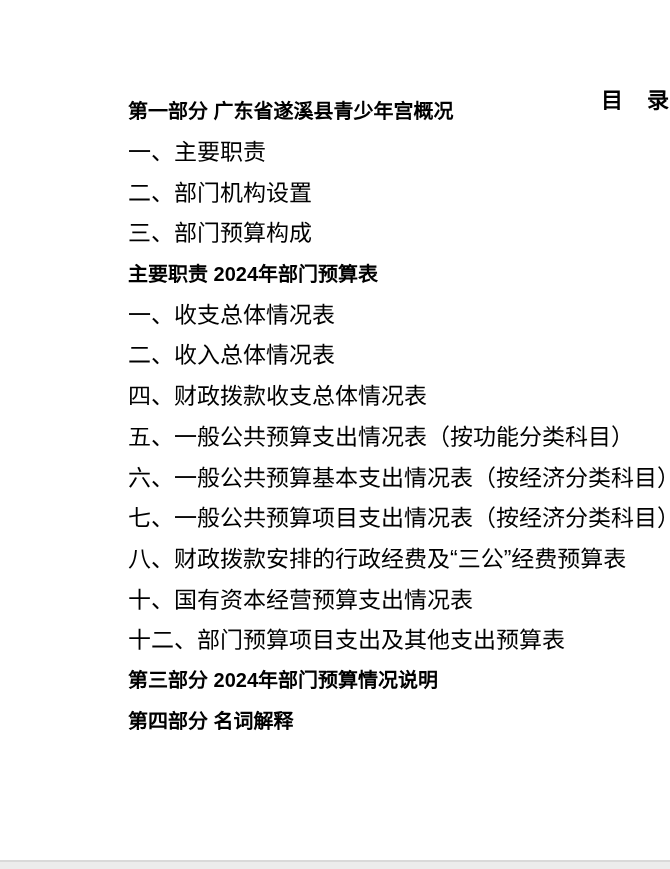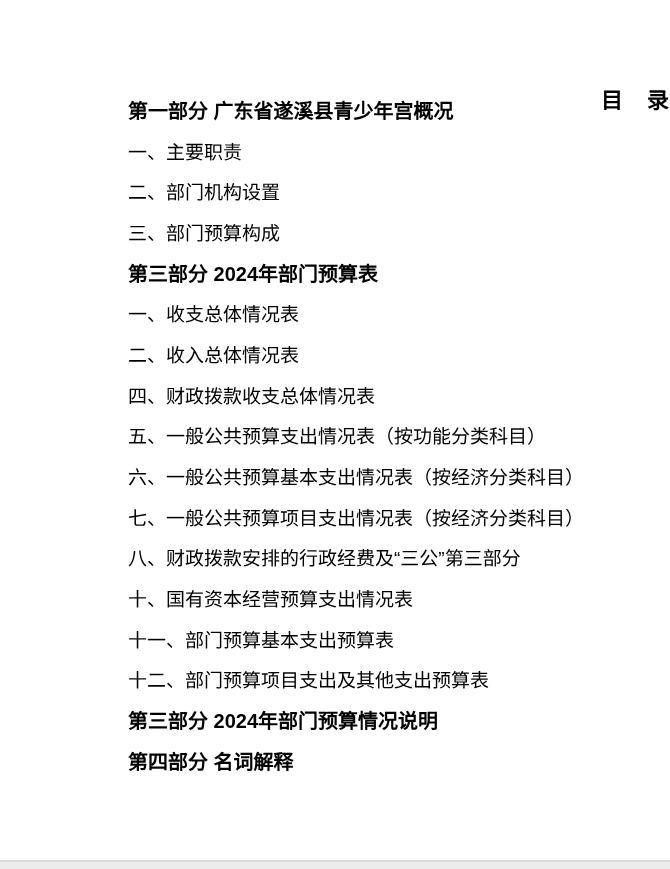--- a/index.html
+++ b/index.html
@@ -37,21 +37,21 @@
     height: 40.7px;
     display: flex;
     align-items: center;
     white-space: nowrap;
   }
   .toc-line.part {
     font-size: 20px;
     font-weight: 700;
   }
   .toc-line.item {
-    font-size: 19px;
+    font-size: 23px;
     font-weight: 400;
   }
   .page-bottom-edge {
     position: absolute;
     left: 0;
     bottom: 0;
     width: 100%;
     height: 7px;
     background: #ececec;
     border-top: 2px solid #d9d9d9;
@@ -62,30 +62,29 @@
 
 <div class="page">
 
   <div class="doc-title">目　录</div>
 
   <div class="toc">
     <div class="toc-line part">第一部分 广东省遂溪县青少年宫概况</div>
     <div class="toc-line item">一、主要职责</div>
     <div class="toc-line item">二、部门机构设置</div>
     <div class="toc-line item">三、部门预算构成</div>
-    <div class="toc-line part">第三部分 2024年部门预算表</div>
+    <div class="toc-line part">主要职责 2024年部门预算表</div>
     <div class="toc-line item">一、收支总体情况表</div>
     <div class="toc-line item">二、收入总体情况表</div>
     <div class="toc-line item">四、财政拨款收支总体情况表</div>
     <div class="toc-line item">五、一般公共预算支出情况表（按功能分类科目）</div>
     <div class="toc-line item">六、一般公共预算基本支出情况表（按经济分类科目）</div>
     <div class="toc-line item">七、一般公共预算项目支出情况表（按经济分类科目）</div>
-    <div class="toc-line item">八、财政拨款安排的行政经费及“三公”第三部分</div>
+    <div class="toc-line item">八、财政拨款安排的行政经费及“三公”经费预算表</div>
     <div class="toc-line item">十、国有资本经营预算支出情况表</div>
-    <div class="toc-line item">十一、部门预算基本支出预算表</div>
     <div class="toc-line item">十二、部门预算项目支出及其他支出预算表</div>
     <div class="toc-line part">第三部分 2024年部门预算情况说明</div>
     <div class="toc-line part">第四部分 名词解释</div>
   </div>
 
   <div class="page-bottom-edge"></div>
 
 </div>
 
 </body></html>

